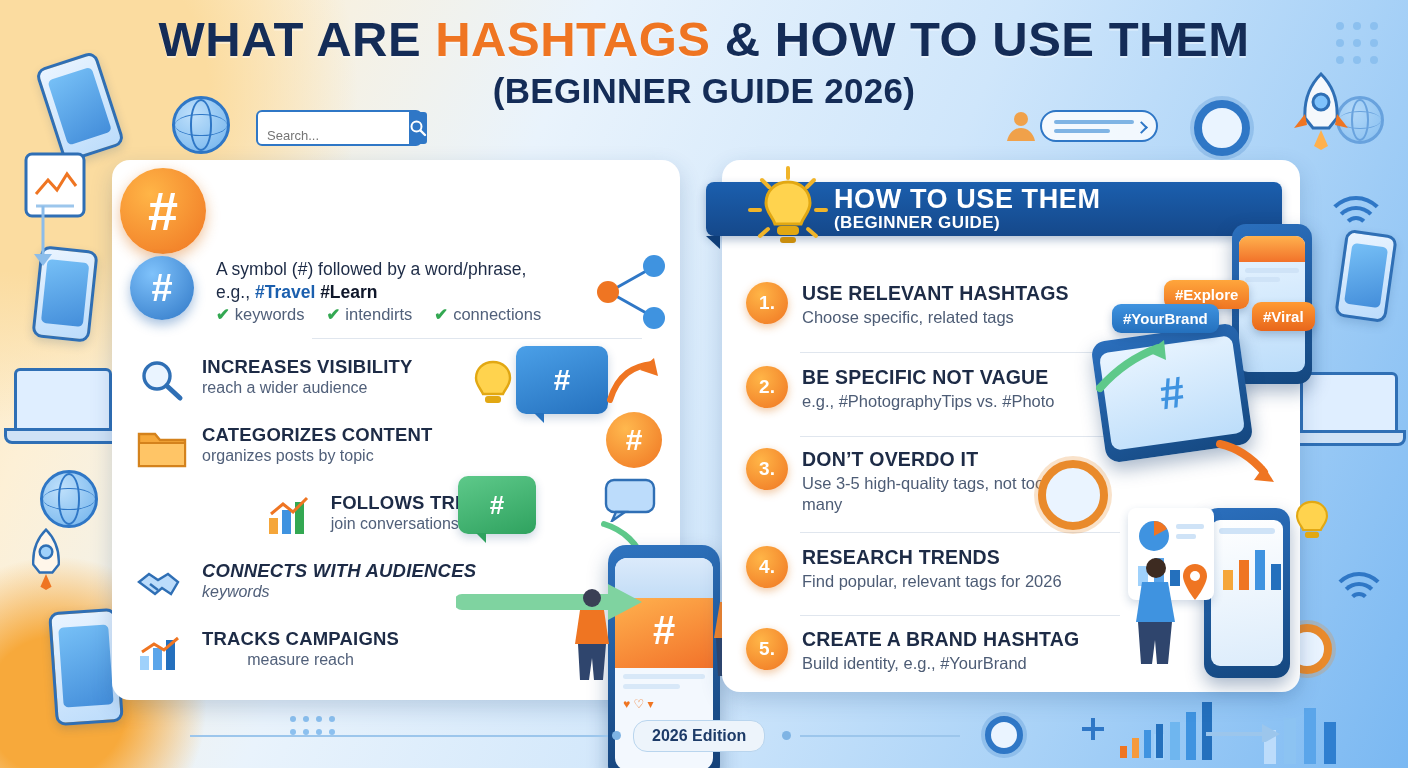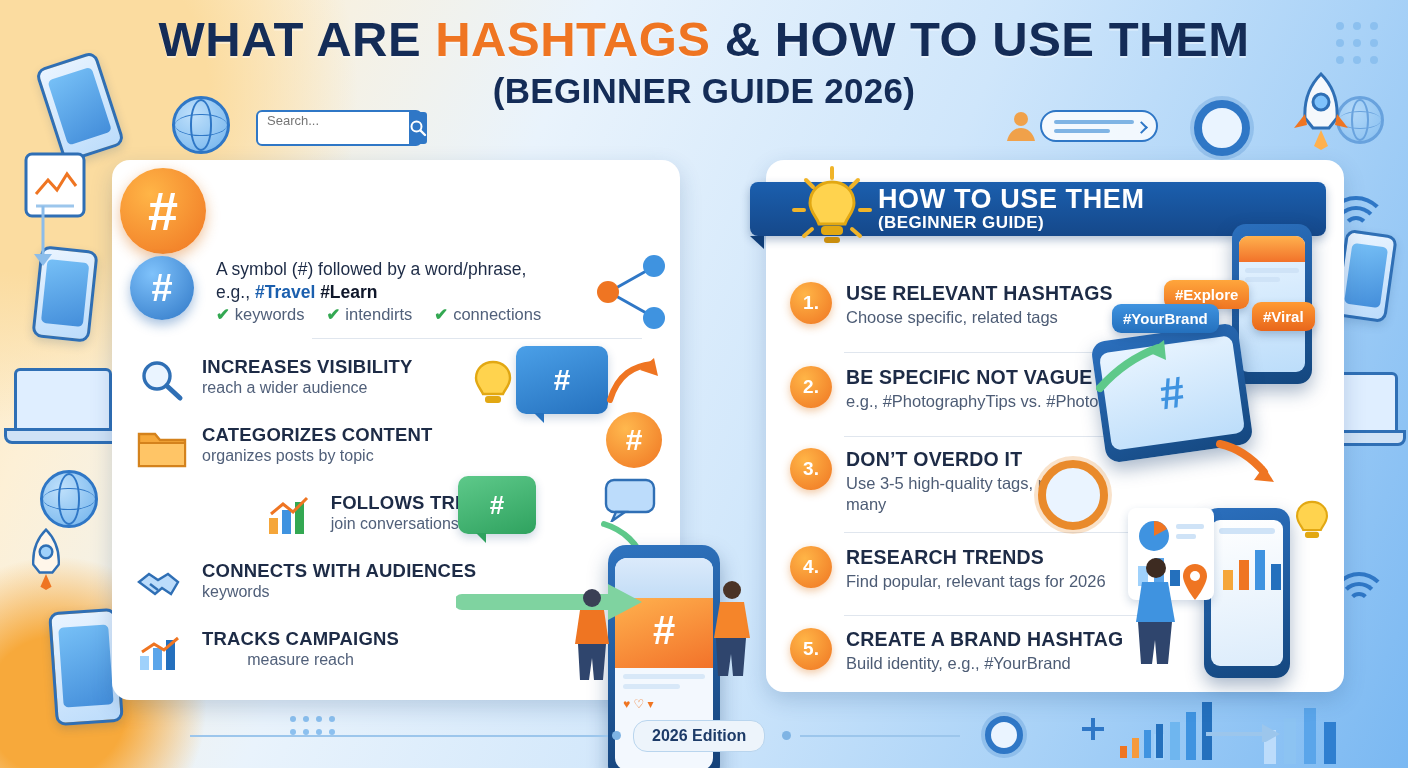--- a/index.html
+++ b/index.html
@@ -112,21 +112,21 @@
     letter-spacing: .3px;
   }
 
   .search-box {
     position: absolute;
     left: 256px; top: 110px;
     width: 162px; height: 32px;
     background: #ffffff;
     border: 2px solid #2f77c6;
     border-radius: 6px;
-    display: flex; align-items: flex-start; gap: 32px;
+    display: flex; align-items: flex-end; gap: 32px;
   }
   .search-box input {
     border: 0; outline: 0; background: transparent;
     font-size: 13px; color: #6e7d90;
     padding-left: 9px; width: 108px;
     font-family: "Liberation Sans", sans-serif;
   }
   .search-btn {
     width: 40px; height: 100%;
     background: #2f77c6;
@@ -163,21 +163,21 @@
   }
 
   
   .card {
     position: absolute;
     background: #ffffff;
     border-radius: 18px;
     box-shadow: 0 8px 22px rgba(25,70,125,.20);
   }
   .card-left { left: 112px; top: 160px; width: 568px; height: 540px; }
-  .card-right { left: 722px; top: 160px; width: 578px; height: 532px; margin-left: 44px; }
+  .card-right { left: 722px; top: 160px; width: 578px; height: 532px; }
 
   .ribbon {
     position: absolute;
     top: 22px;
     height: 54px;
     background: linear-gradient(180deg, #1b5fae, #15488a);
     border-radius: 8px;
     display: flex;
     align-items: center;
     color: #fff;
@@ -591,21 +591,21 @@
           <rect x="30" y="10" width="9" height="32" fill="#33a852"></rect>
           <path d="M6 22l12-10 10 8 14-14" fill="none" stroke="#ef7522" stroke-width="3"></path>
         </svg>
       </div>
       <div class="txt">
         <h3>FOLLOWS TRENDS</h3>
         <p>join conversations</p>
       </div>
     </div>
 
-    <div class="feature" style="top:400px;">
+    <div class="feature" style="top:400px;font-style:italic;">
       <div class="ico">
         <svg width="52" height="46" viewBox="0 0 52 46">
           <path d="M3 22l10-8 9 6 10-6 10 8-7 12-9-6-7 6z" fill="#bcdcfb" stroke="#2f6fb5" stroke-width="2.4"></path>
           <path d="M14 24l8 6" stroke="#2f6fb5" stroke-width="2.4"></path>
         </svg>
       </div>
       <div class="txt">
         <h3>CONNECTS WITH AUDIENCES</h3>
         <p>keywords</p>
       </div>

